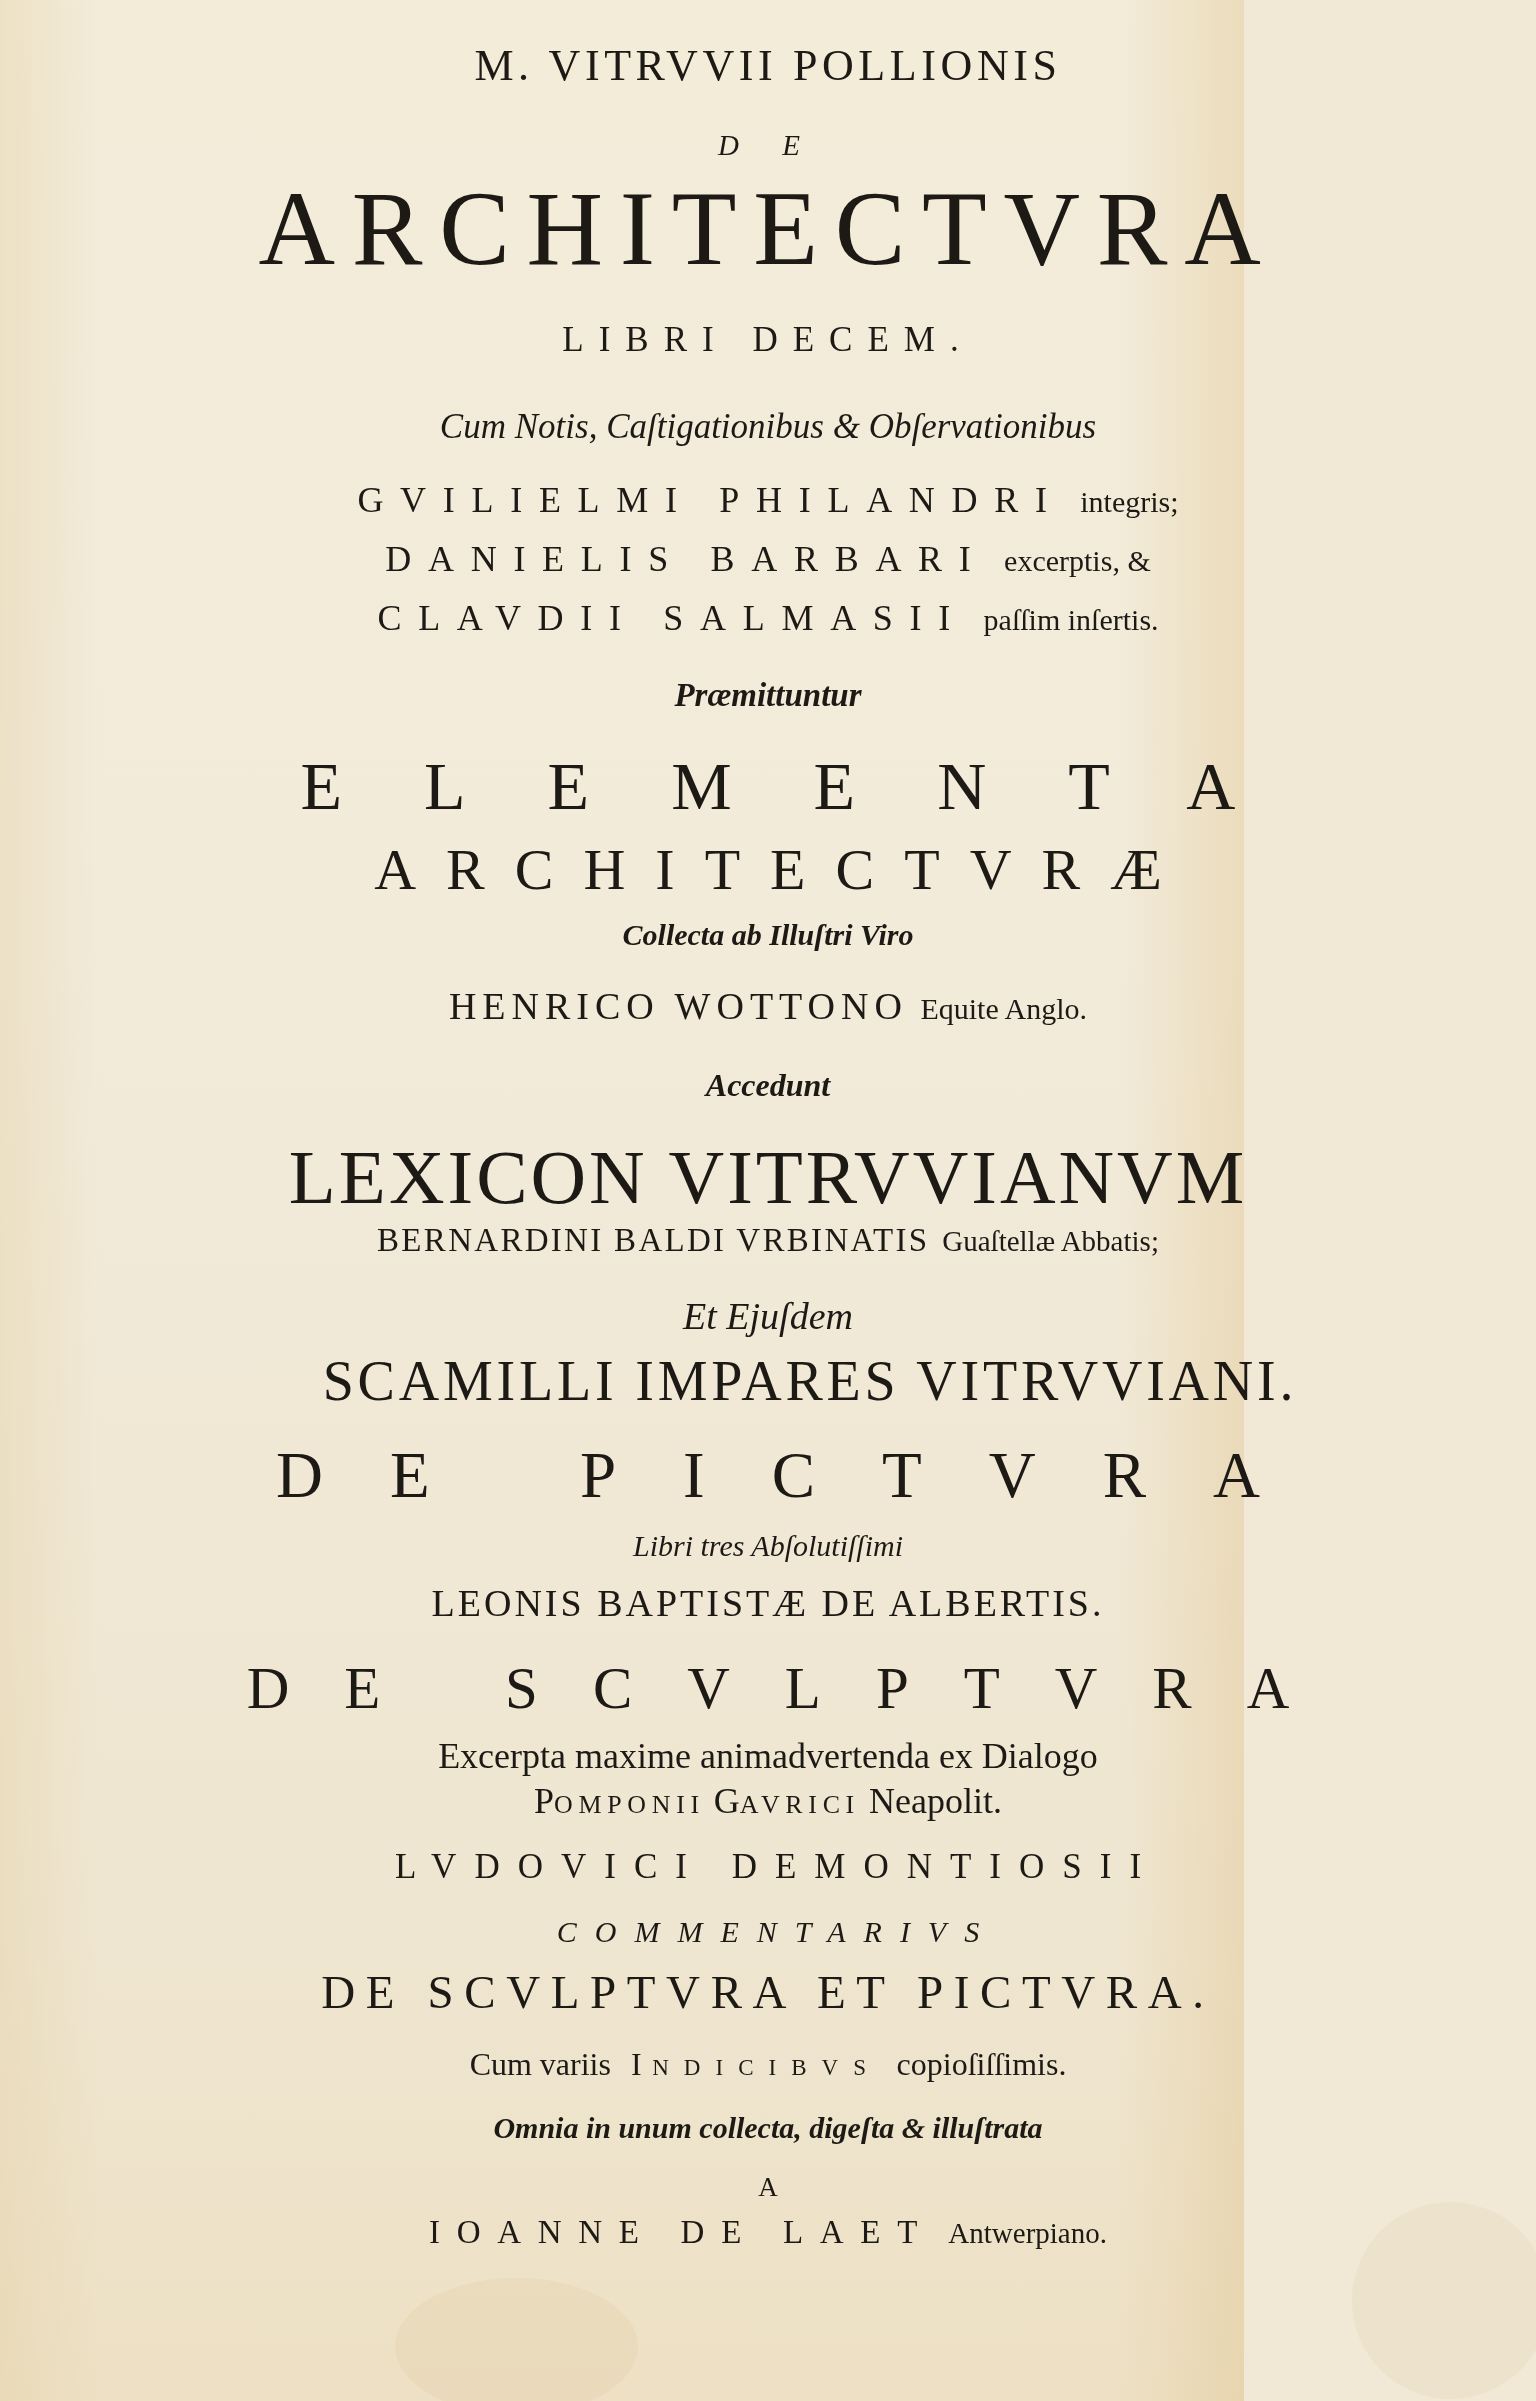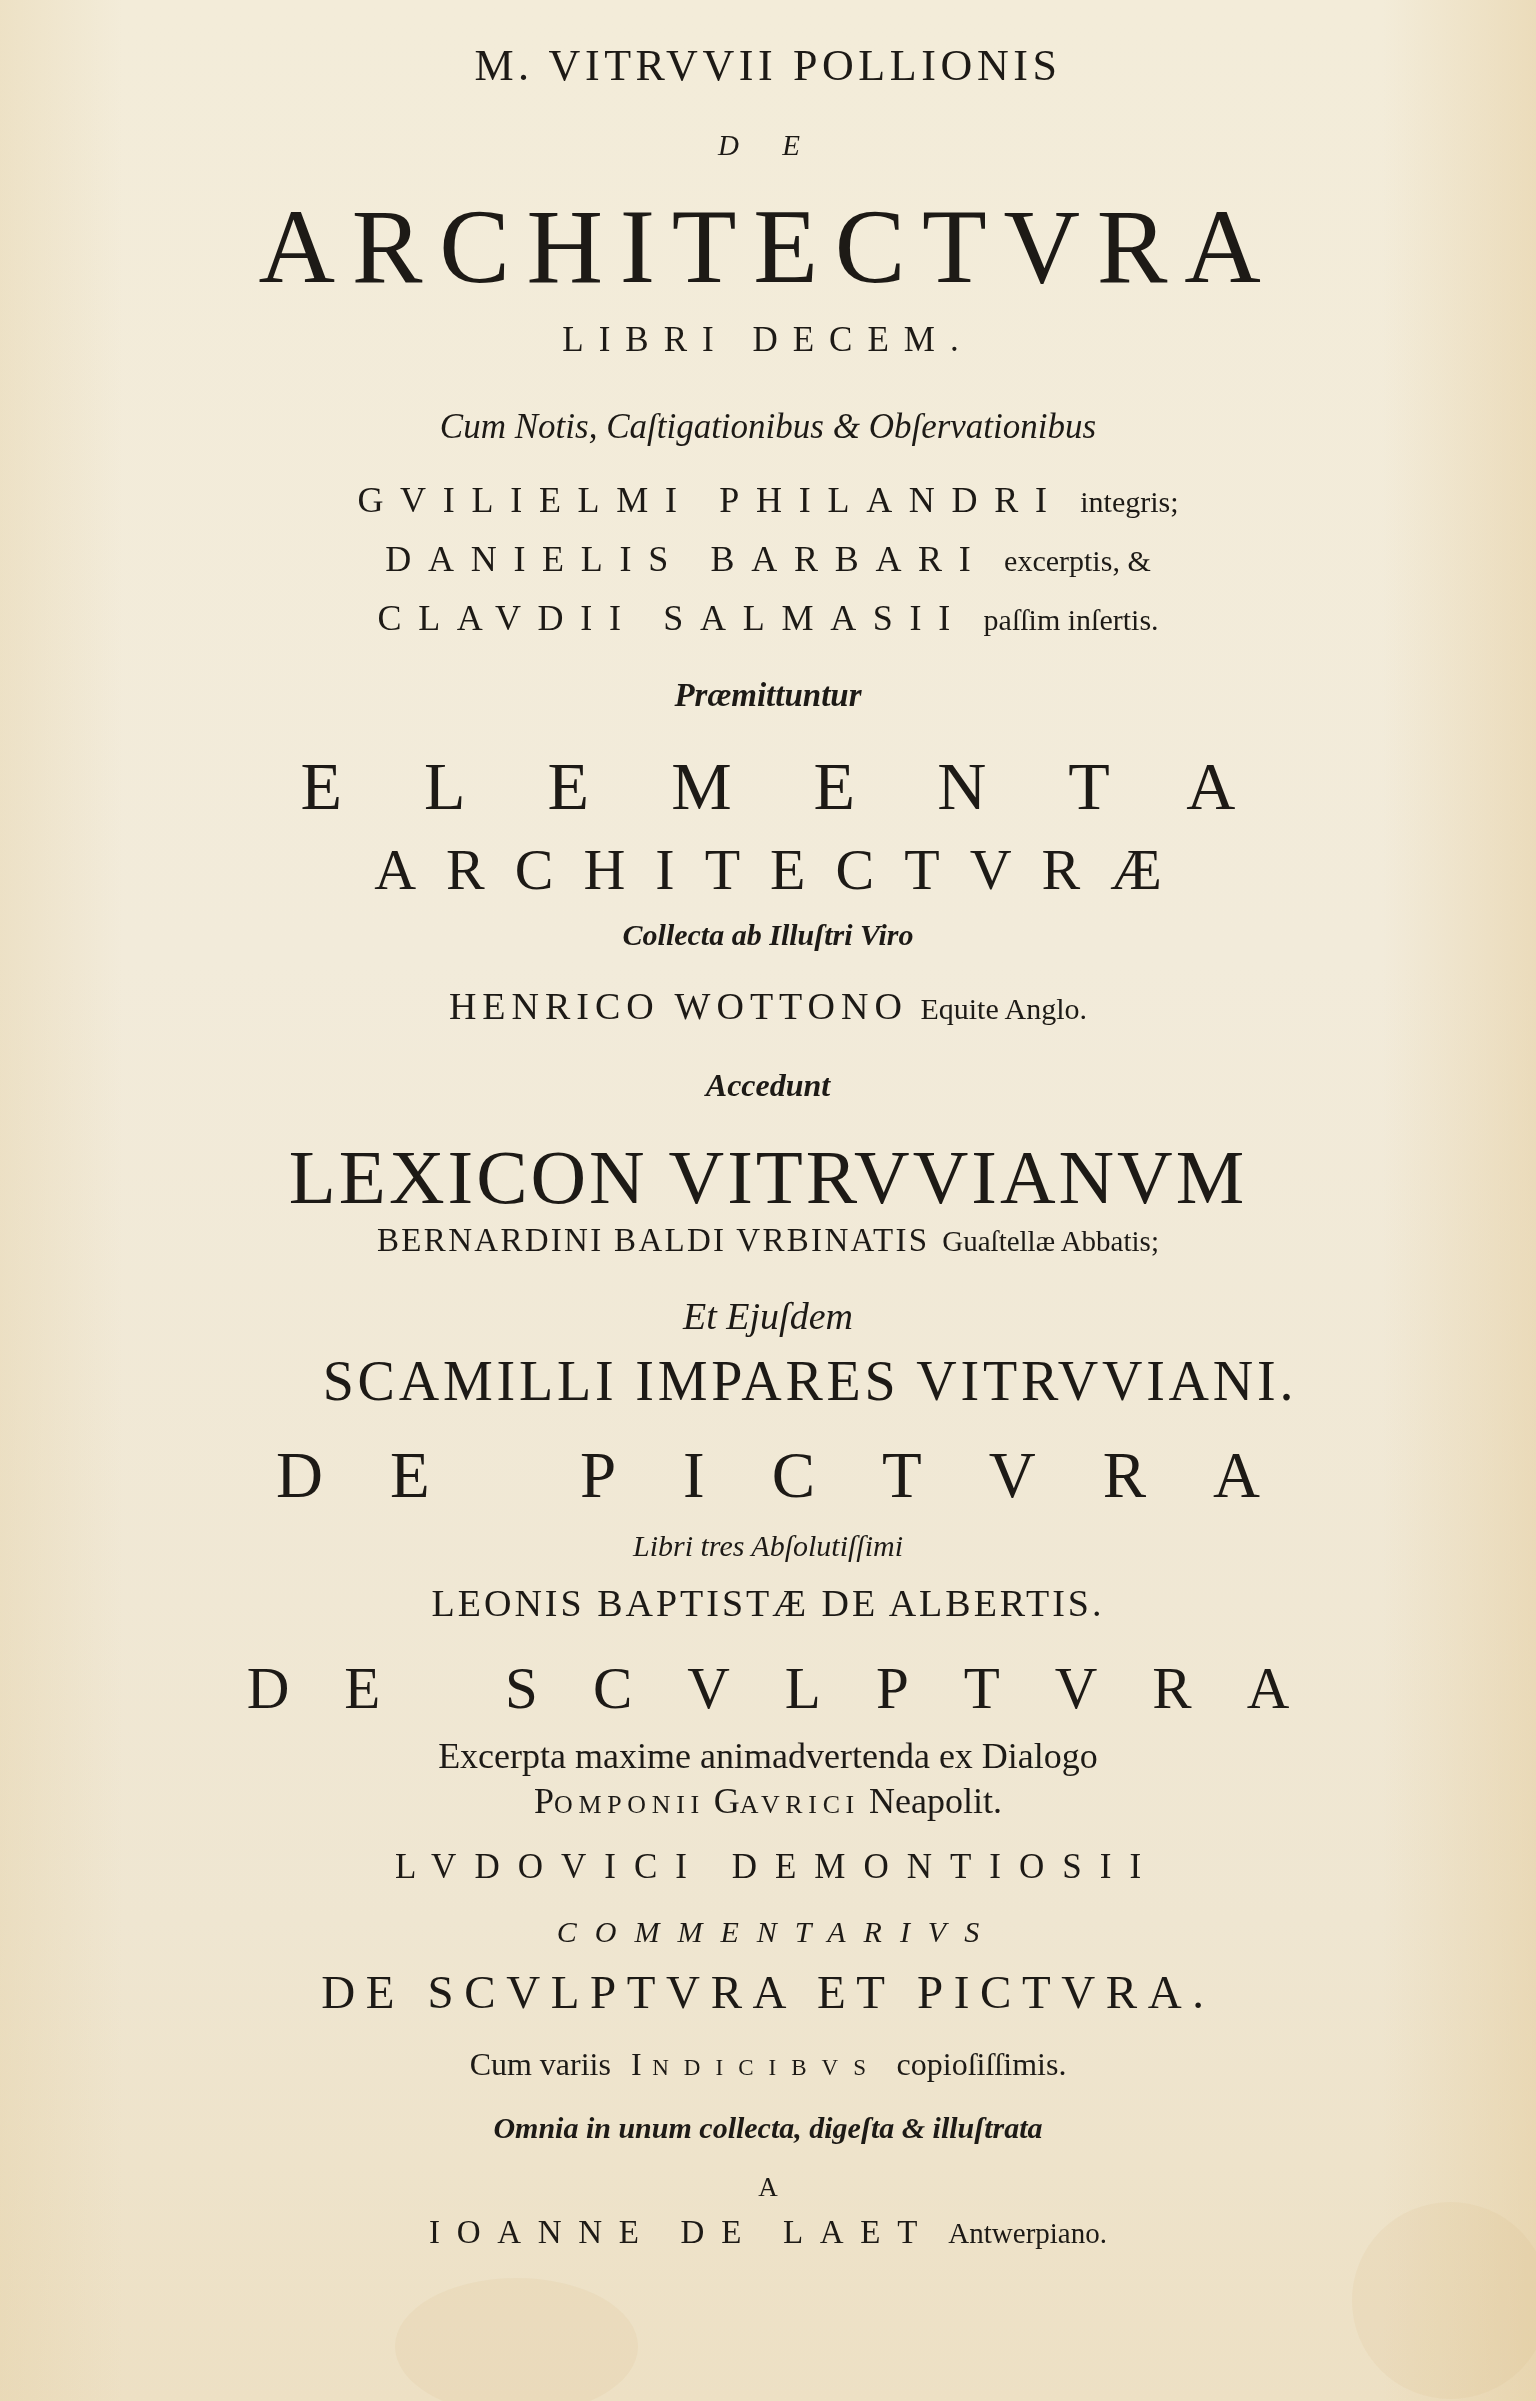--- a/index.html
+++ b/index.html
@@ -3,21 +3,21 @@
 <meta charset="utf-8">
 <style>
   html, body { margin: 0; padding: 0; }
   body {
     width: 1536px; height: 2401px; overflow: hidden;
     background: #f1e9d6;
     font-family: "Liberation Serif", "DejaVu Serif", serif;
     color: #1d1a16;
   }
   .page {
-    position: relative; width: 1536px; height: 2401px;
+    position: relative; width: 1244px; height: 2401px;
     background:
       linear-gradient(90deg, rgba(226,205,160,0.35) 0%, rgba(244,238,222,0) 8%, rgba(244,238,222,0) 90%, rgba(226,200,150,0.45) 100%),
       linear-gradient(180deg, #f3ecd9 0%, #f2ebda 40%, #efe6d1 80%, #ede0c4 100%);
   }
   .line {
     position: absolute; left: 0; width: 1536px; text-align: center;
     white-space: nowrap; line-height: 1;
   }
   .it { font-style: italic; }
   .lc { font-style: normal; letter-spacing: 0; }
@@ -28,21 +28,21 @@
 <body>
 
 <div class="page">
   <div class="smudge" style="left:1352px;top:2202px;width:197px;height:197px;"></div>
   <div class="smudge" style="left:395px;top:2278px;width:243px;height:137px;"></div>
 
   <div class="line" style="top:44px;font-size:44px;letter-spacing:4.6px;">M. VITRVVII POLLIONIS</div>
 
   <div class="line it" style="top:131px;font-size:29px;letter-spacing:18px;">D E</div>
 
-  <div class="line" style="top:194px;font-size:106px;letter-spacing:16.7px;">ARCHITECTVRA</div>
+  <div class="line" style="top:176px;font-size:106px;letter-spacing:16.7px;">ARCHITECTVRA</div>
 
   <div class="line" style="top:322px;font-size:35px;letter-spacing:15px;">LIBRI DECEM.</div>
 
   <div class="line it" style="top:409px;font-size:35px;">Cum Notis, Caſtigationibus &amp; Obſervationibus</div>
 
   <div class="line" style="top:482px;font-size:36px;">
     <span style="letter-spacing:16.7px;">GVILIELMI PHILANDRI</span>
     <span class="lc" style="font-size:30px;margin-left:7.6px;">integris;</span>
   </div>
 

